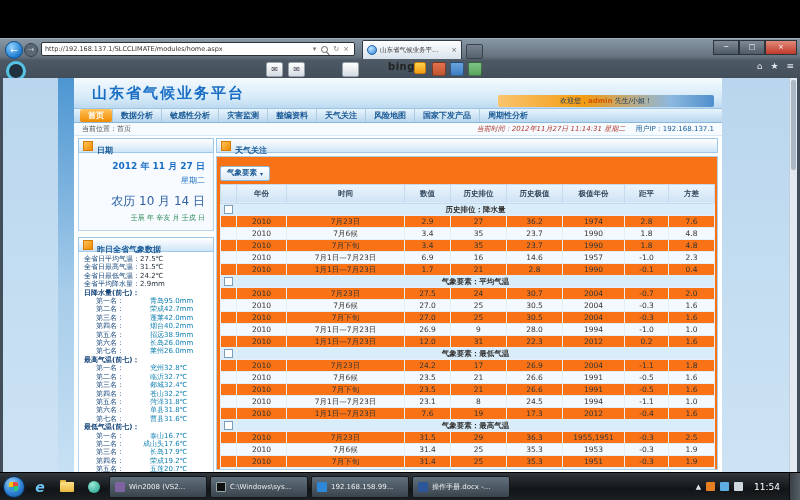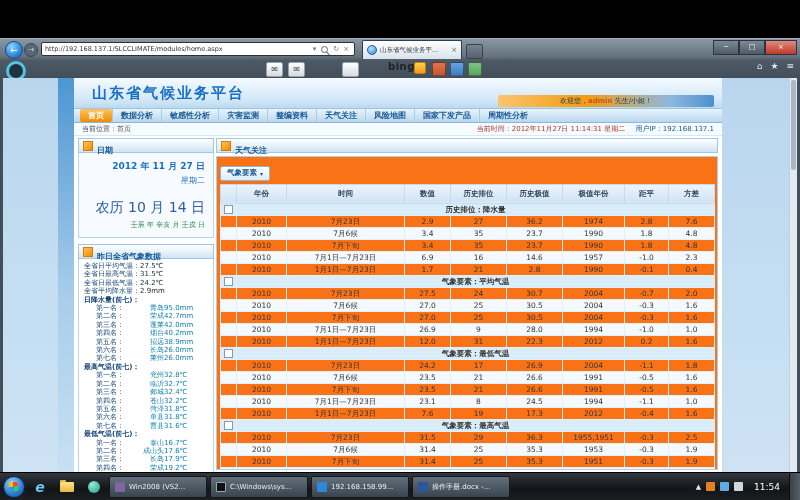--- a/index.html
+++ b/index.html
@@ -68,36 +68,36 @@
   #nav{position:absolute;left:0;top:30px;width:100%;height:15px;box-sizing:border-box;
        background:linear-gradient(180deg,#e8f4fc,#b9d7ee);border-top:1px solid #9cc4e4;
        border-bottom:1px solid #8ab6dc;display:flex;align-items:center;padding-left:6px;}
   .nav-item{font-size:8px;color:var(--nav_text,#1a5a96);font-weight:bold;padding:1px 8px;
        border-radius:2px;cursor:pointer;white-space:nowrap;}
   .nav-item + .nav-item{border-left:1px solid #a9cce3;border-radius:0 2px 2px 0;}
   .nav-item.active{background:linear-gradient(180deg,#ffc35c,var(--accent_orange,#f08c00));color:#fff;border-left:none;}
   #crumb-row{position:absolute;left:0;top:45px;width:100%;height:13px;box-sizing:border-box;
        font-size:7px;line-height:13px;padding:0 8px;background:#f6fbff;border-bottom:1px solid #d8e8f5;
        display:flex;justify-content:space-between;color:#555;}
-  #status .time{color:#b03a2e;margin-right:8px;}
+  #status .time{color:#b03a2e;margin-right:8px;font-style:italic;}
   #status .ip{color:#1a5a96;}
 
   
   .panel-hd{height:15px;background:linear-gradient(180deg,#ffffff,#cfe5f7);
        border:1px solid var(--panel_border,#9ec7e8);display:flex;align-items:center;gap:4px;
        padding:0 4px;box-sizing:border-box;}
   .panel-hd .ic{width:8px;height:8px;flex:none;background:linear-gradient(135deg,#ffc35c,#f08c00);border:1px solid #d97b00;}
   .panel-hd .t{font-size:8px;font-weight:bold;color:var(--nav_text,#1a5a96);white-space:nowrap;margin-top:10px;}
 
   #sidebar{position:absolute;left:4px;top:60px;width:136px;}
   #date-body{border:1px solid #b5d6ee;border-top:none;background:#f7fbff;
        padding:7px 8px 7px 4px;text-align:right;}
   #date-l1{font-size:9px;color:#1a6fc5;font-weight:bold;}
   #date-l2{font-size:8px;color:#1a6fc5;margin-top:2px;}
-  #date-l3{font-size:14px;color:#2e5fa3;margin-top:13px;}
+  #date-l3{font-size:12px;color:#2e5fa3;margin-top:7px;}
   #date-l4{font-size:7px;color:#2e8b57;margin-top:3px;}
   #weather-panel{margin-top:6px;}
   #weather-body{border:1px solid #b5d6ee;border-top:none;background:#fff;
        padding:3px 2px 3px 5px;font-size:7px;color:#14457a;}
   .s-line{line-height:8.4px;white-space:nowrap;}
   .s-line .s-value{color:#1c2833;}
   .g-title{line-height:8.4px;font-weight:bold;white-space:nowrap;}
   .r-line{line-height:8.4px;padding-left:12px;display:flex;white-space:nowrap;}
   .r-line .r-rank{width:34px;flex:none;}
   .r-line .r-station{width:34px;flex:none;color:#0e7fb0;text-align:right;}

